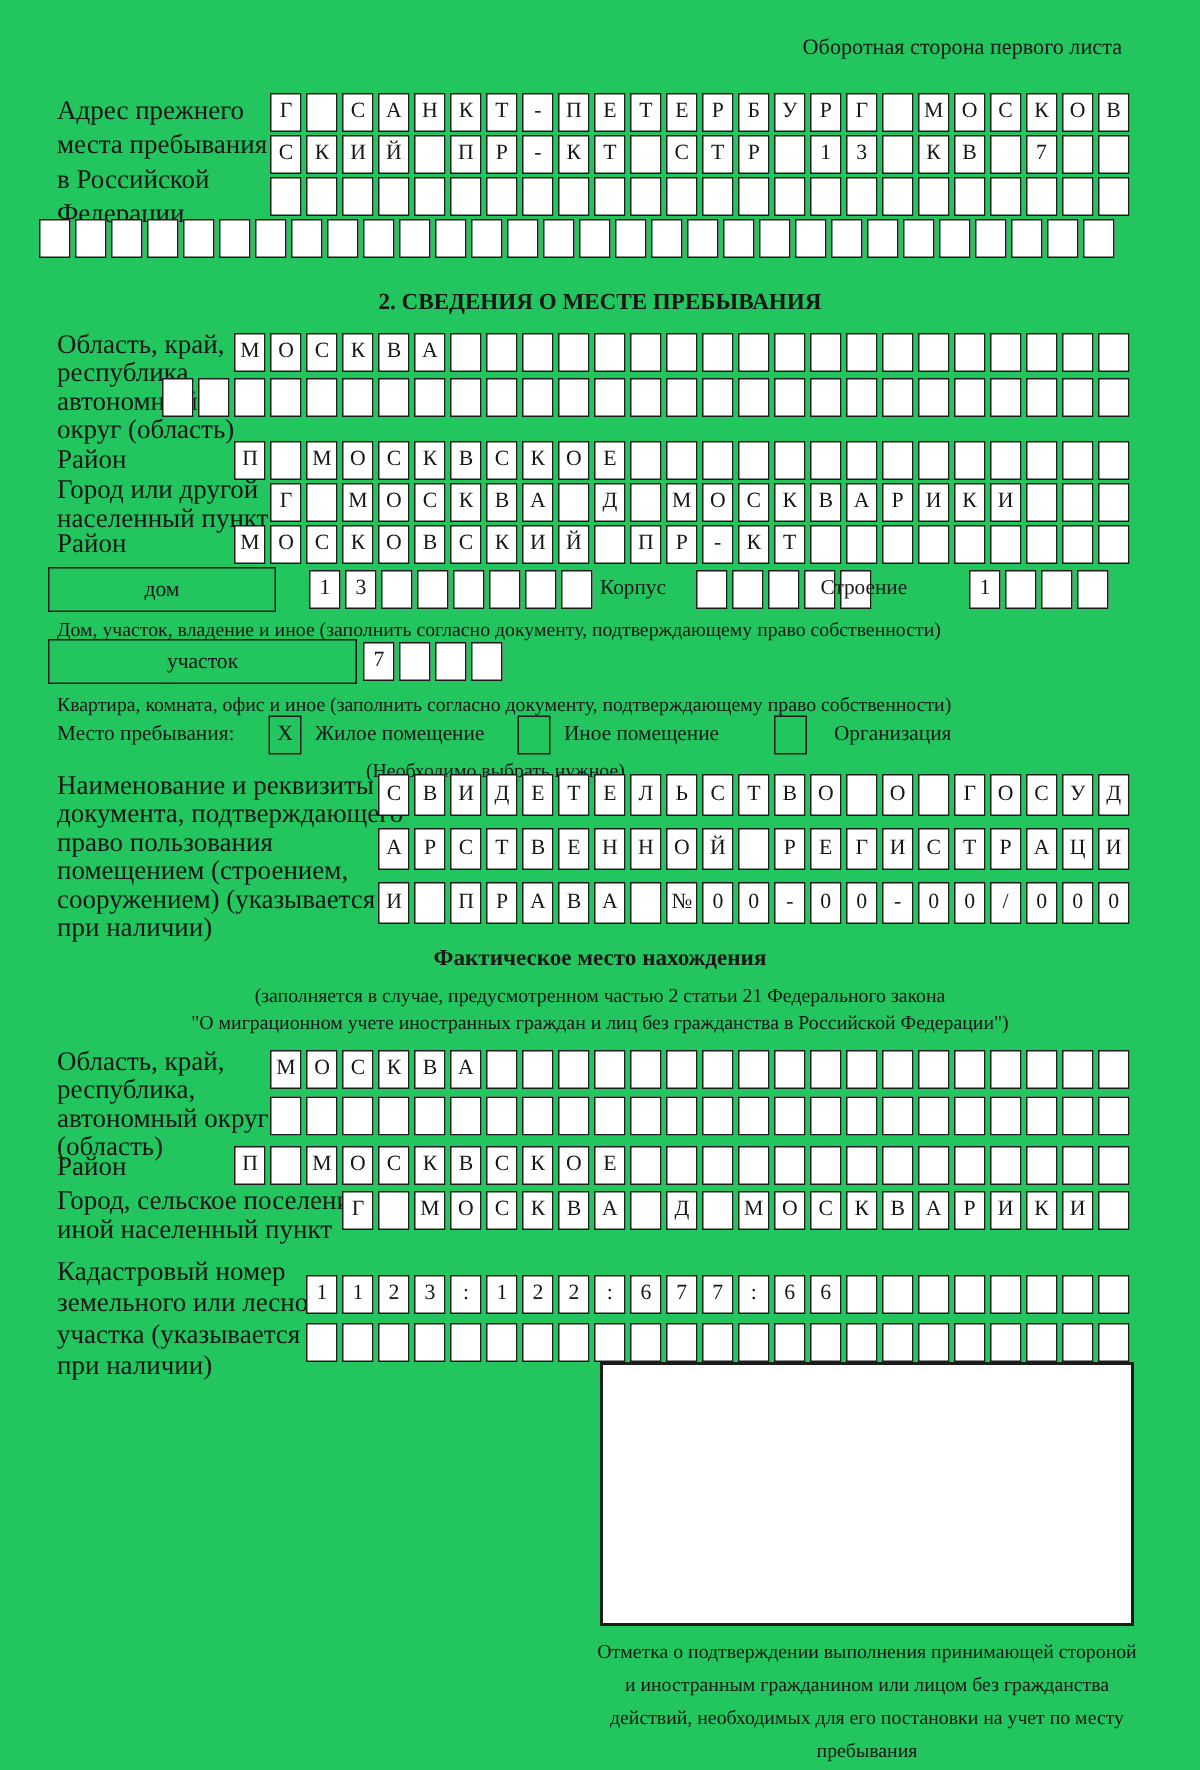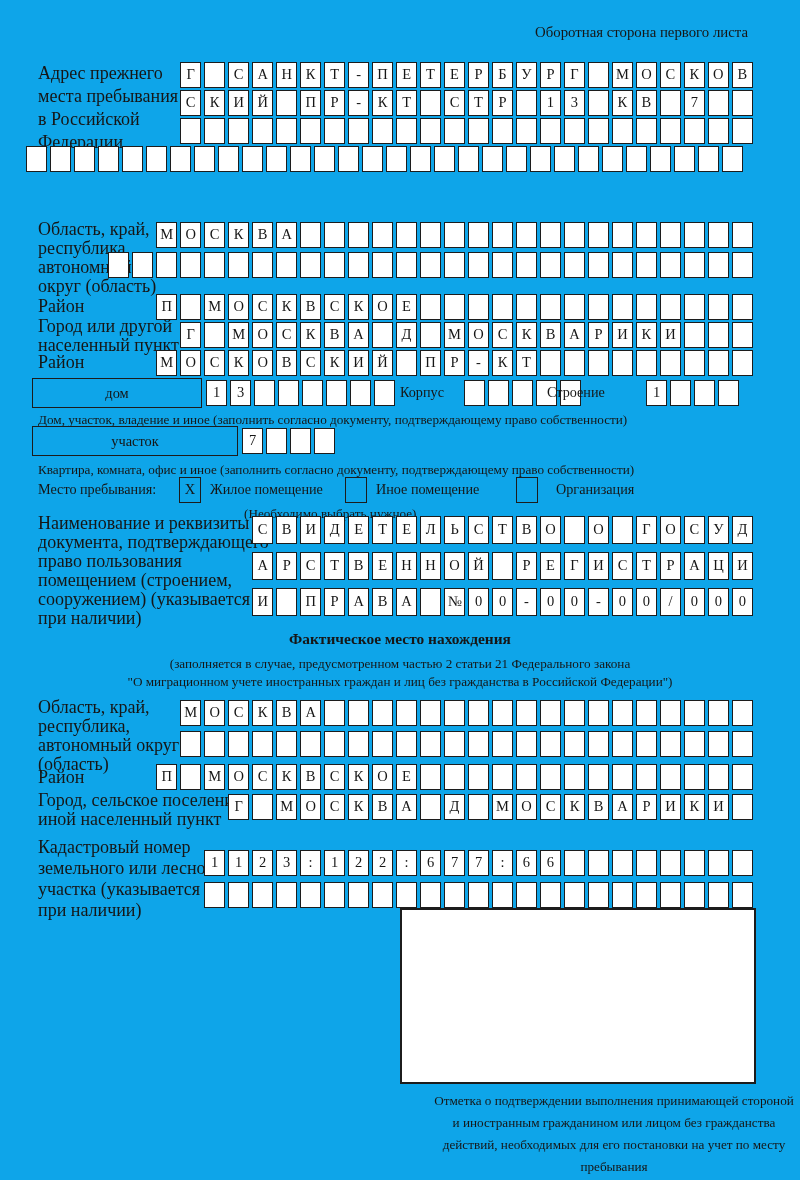--- a/index.html
+++ b/index.html
@@ -1,16 +1,16 @@
 <!DOCTYPE html>
 <html><head>
 <meta charset="utf-8">
 <style>
   html,body{margin:0;padding:0;background:#fff;}
-  .page{position:relative;width:800px;height:1180px;background:#0ea5e9;
+  .page{position:relative;width:800px;height:1180px;background:#22c55e;
         font-family:"Liberation Serif","DejaVu Serif",serif;color:#161616;overflow:hidden;}
   .hdr{position:absolute;top:24px;right:52px;font-size:14.8px;}
   .lbl{position:absolute;font-size:18px;line-height:19px;white-space:pre-line;}
   .lh23{line-height:23px;}
   .lh21{line-height:21px;}
   .note{position:absolute;font-size:13.2px;white-space:nowrap;}
   .center{left:0;width:800px;text-align:center;white-space:normal;}
   .sect-title{position:absolute;left:0;width:800px;text-align:center;
               font-size:15.4px;font-weight:bold;}
   .cellrow{position:absolute;display:flex;}
@@ -19,21 +19,21 @@
         text-align:center;}
   .h28 .cell{height:28px;line-height:25px;}
   .bigcell{position:absolute;box-sizing:border-box;border:1.7px solid #1c1c1c;
            text-align:center;font-size:14.4px;display:flex;align-items:center;justify-content:center;}
   .inl{position:absolute;font-size:14.2px;white-space:nowrap;}
   .cbox{position:absolute;width:22px;height:26px;box-sizing:border-box;border:1.6px solid #1c1c1c;
         text-align:center;font-size:14.5px;line-height:23px;}
   .stamp-box{position:absolute;left:400px;top:908px;width:356px;height:176px;
              box-sizing:border-box;border:2px solid #1c1c1c;background:#fff;}
   .stamp-note{position:absolute;left:398px;top:1090px;width:360px;text-align:center;
-              font-size:13.2px;line-height:22px;margin-left:36px;}
+              font-size:13.2px;line-height:22px;}
 </style>
 </head>
 <body>
 
 <div class="page">
 
   <div class="hdr">Оборотная сторона первого листа</div>
 
   <div class="lbl lh23" style="left:38px;top:62px">Адрес прежнего
 места пребывания
@@ -143,20 +143,21 @@
       <div class="cell"></div>
       <div class="cell"></div>
       <div class="cell"></div>
       <div class="cell"></div>
       <div class="cell"></div>
       <div class="cell"></div>
       <div class="cell"></div>
       <div class="cell"></div>
     </div>
 
+  <div class="sect-title" style="top:193px">2. СВЕДЕНИЯ О МЕСТЕ ПРЕБЫВАНИЯ</div>
 
   <div class="lbl" style="left:38px;top:220px">Область, край,
 республика,
 автономный
 округ (область)</div>
   <div class="cellrow" style="left:156px;top:222px">
       <div class="cell">М</div>
       <div class="cell">О</div>
       <div class="cell">С</div>
       <div class="cell">К</div>
@@ -292,21 +293,21 @@
       <div class="cell"></div>
       <div class="cell"></div>
       <div class="cell"></div>
       <div class="cell"></div>
       <div class="cell"></div>
       <div class="cell"></div>
       <div class="cell"></div>
       <div class="cell"></div>
     </div>
 
-  <div class="bigcell" style="left:32px;top:378px;width:170px;height:30px">дом</div>
+  <div class="bigcell" style="left:32px;top:378px;width:152px;height:30px">дом</div>
   <div class="cellrow" style="left:206px;top:380px">
       <div class="cell">1</div>
       <div class="cell">3</div>
       <div class="cell"></div>
       <div class="cell"></div>
       <div class="cell"></div>
       <div class="cell"></div>
       <div class="cell"></div>
       <div class="cell"></div>
     </div>

